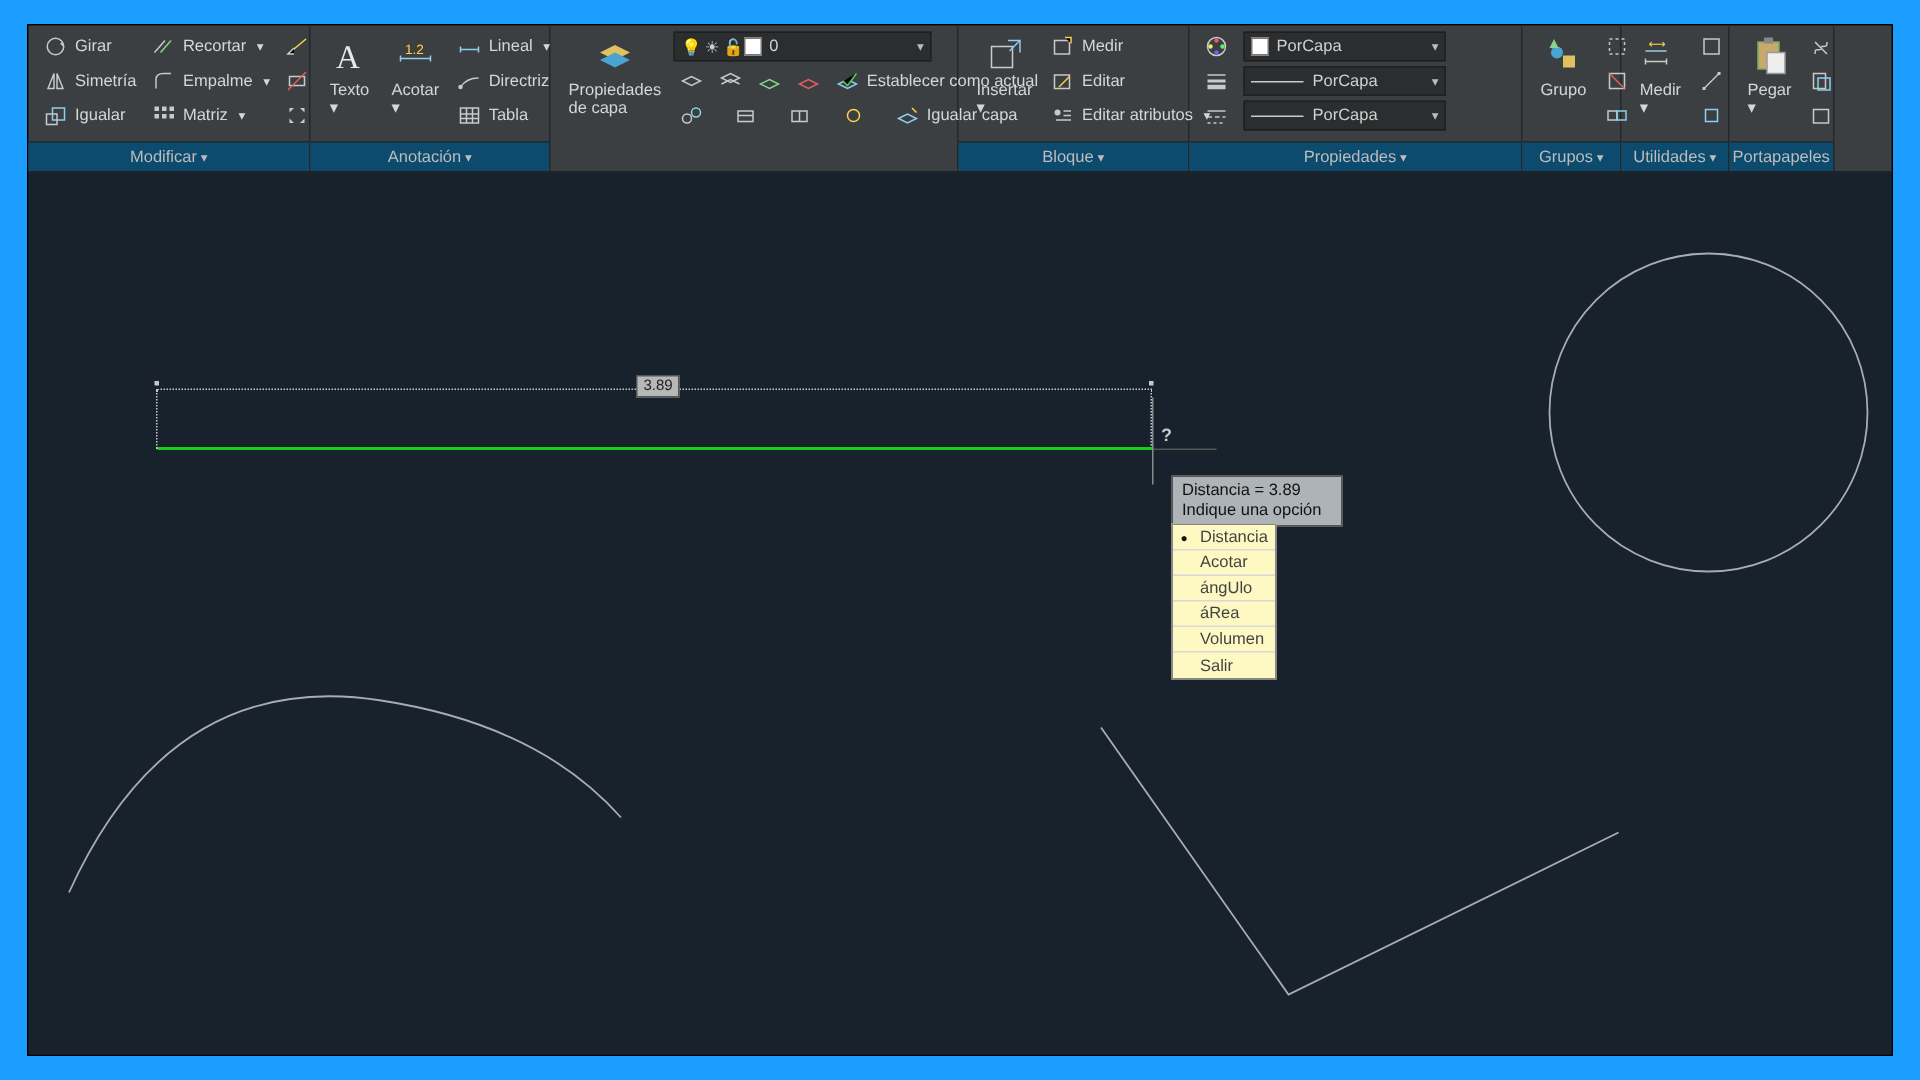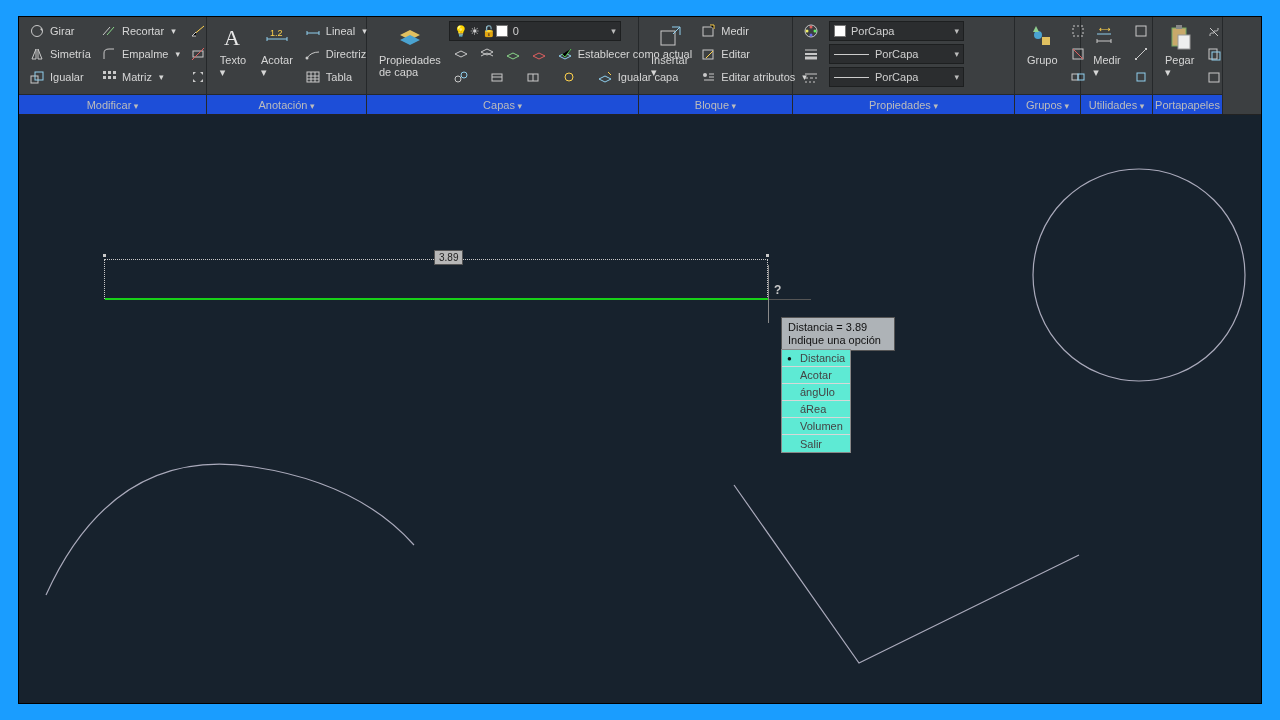--- a/index.html
+++ b/index.html
@@ -2,38 +2,38 @@
 <html><head>
 <meta charset="utf-8">
 <style>
   * { box-sizing: border-box; margin: 0; padding: 0; }
   body { width:1280px; height:720px; font-family:"Segoe UI",Arial,sans-serif; font-size:11px; color:#cfcfcf; background:#1a9dff; overflow:hidden; }
   .app { position:absolute; left:18px; top:16px; width:1244px; height:688px; background:#17222d; border:1px solid #000; }
   
   .ribbon { display:flex; height:98px; background:#3c3f41; border-bottom:1px solid #222; font-size:11px; }
   .panel { display:flex; flex-direction:column; border-right:1px solid #25282a; }
   .panel-body { flex:1; display:flex; align-items:flex-start; padding:4px 6px 0 6px; gap:2px; }
-  .panel-title { height:20px; line-height:20px; text-align:center; color:#bcbcbc; background:#1d4ed8; font-size:11px; border-top:1px solid #25282a; }
+  .panel-title { height:20px; line-height:20px; text-align:center; color:#bcbcbc; background:#0c4a6e; font-size:11px; border-top:1px solid #25282a; }
   .panel-title .dd::after{ content:" ▾"; color:#bcbcbc; font-size:9px;}
   .col3 { display:flex; flex-direction:column; gap:3px;justify-content:space-between; }
   .rbtn { display:flex; align-items:center; gap:5px; height:20px; padding:0 4px; color:#d6d6d6; white-space:nowrap; cursor:default;}
   .ic { width:16px; height:16px; display:flex; align-items:center; justify-content:center; }
   .big { display:flex; flex-direction:column; align-items:center; gap:3px; padding:2px 6px; color:#d6d6d6; cursor:default;}
   .big .ic{ width:28px; height:28px;}
   .big .lbl{ text-align:left; font-size:11px; line-height:12px;}
   .combo { display:flex; align-items:center; height:20px; background:#2b2d2f; border:1px solid #1d1f20; padding:0 4px; color:#d0d0d0; font-size:11px;}
   .combo .swatch{ width:12px; height:12px; background:#fff; border:1px solid #777; margin-right:5px;}
   .combo .arrow{ margin-left:auto; font-size:9px; color:#bcbcbc;}
   
   .canvas { position:absolute; left:0; top:98px; right:0; bottom:0; background:#17222d; }
   .greenline{ position:absolute; height:2px; background:#18d018;}
   .whiteline{ position:absolute; height:1px; background:#555;}
   .dimlabel{ position:absolute; background:#b7b7b7; color:#222; border:1px solid #555; font-size:10px; padding:1px 4px;}
   .tip { position:absolute; background:#aeb3b7; color:#111; border:1px solid #555; font-size:11px; padding:3px 6px; line-height:13px;}
-  .menu { position:absolute; background:#5eead4; border:1px solid #888; font-size:11px; color:#444;}
+  .menu { position:absolute; background:#fef9c3; border:1px solid #888; font-size:11px; color:#444;}
   .menu .mi{ display:flex; align-items:center; height:17px; border-bottom:1px solid #d7d7d7; padding:0 8px 0 18px; position:relative;}
   .menu .mi.sel::before{ content:"●"; position:absolute; left:5px; color:#111; font-size:8px;}
   .curline{ stroke:#aab; stroke-width:1.2; fill:none;}
   .qmark{ position:absolute; color:#c9c9c9; font-size:12px; font-weight:bold;}
 </style>
 </head>
 <body>
 
 <div class="app">
 
@@ -285,21 +285,20 @@
                   <svg viewBox="0 0 16 16">
                     <path d="M2 10L8 7 14 10 8 13z" fill="none" stroke="#8fcfee"></path>
                     <path d="M11 3L14 6" stroke="#ffd24d"></path>
                   </svg>
                 </span>
                 <span>Igualar capa</span>
               </div>
           </div>
         </div>
       </div>
-      <div class="panel-title"><span class="dd">Capas</span></div>
     </div>
 
     <div class="panel" style="width:154px">
       <div class="panel-body">
         <div class="big">
           <div class="ic">
               <svg viewBox="0 0 28 28">
                 <rect x="5" y="8" width="14" height="14" fill="none" stroke="#c9c9c9"></rect>
                 <path d="M16 4L24 4 24 12" fill="none" stroke="#8fcfee"></path>
                 <path d="M24 4L17 11" stroke="#8fcfee"></path>
@@ -531,21 +530,21 @@
 
     <div style="position:absolute; left:84px; top:139px; width:3px; height:3px; background:#c9c9c9"></div>
     <div style="position:absolute; left:747px; top:139px; width:3px; height:3px; background:#c9c9c9"></div>
 
     <div class="greenline" style="left:86px; top:183px; width:664px"></div>
 
     <div class="whiteline" style="left:750px; top:184px; width:42px"></div>
 
     <div style="position:absolute; left:749px; top:150px; width:1px; height:58px; background:#8a8a8a"></div>
 
-    <div class="dimlabel" style="left:415px; top:135px">3.89</div>
+    <div class="dimlabel" style="left:405px; top:135px">3.89</div>
 
     <div class="qmark" style="left:755px; top:168px">?</div>
 
     <div class="tip" style="left:762px; top:202px; width:114px">
       <div>Distancia = 3.89</div>
       <div>Indique una opción</div>
     </div>
 
     <div class="menu" style="left:762px; top:234px; width:70px">
       <div class="mi sel">Distancia</div>

